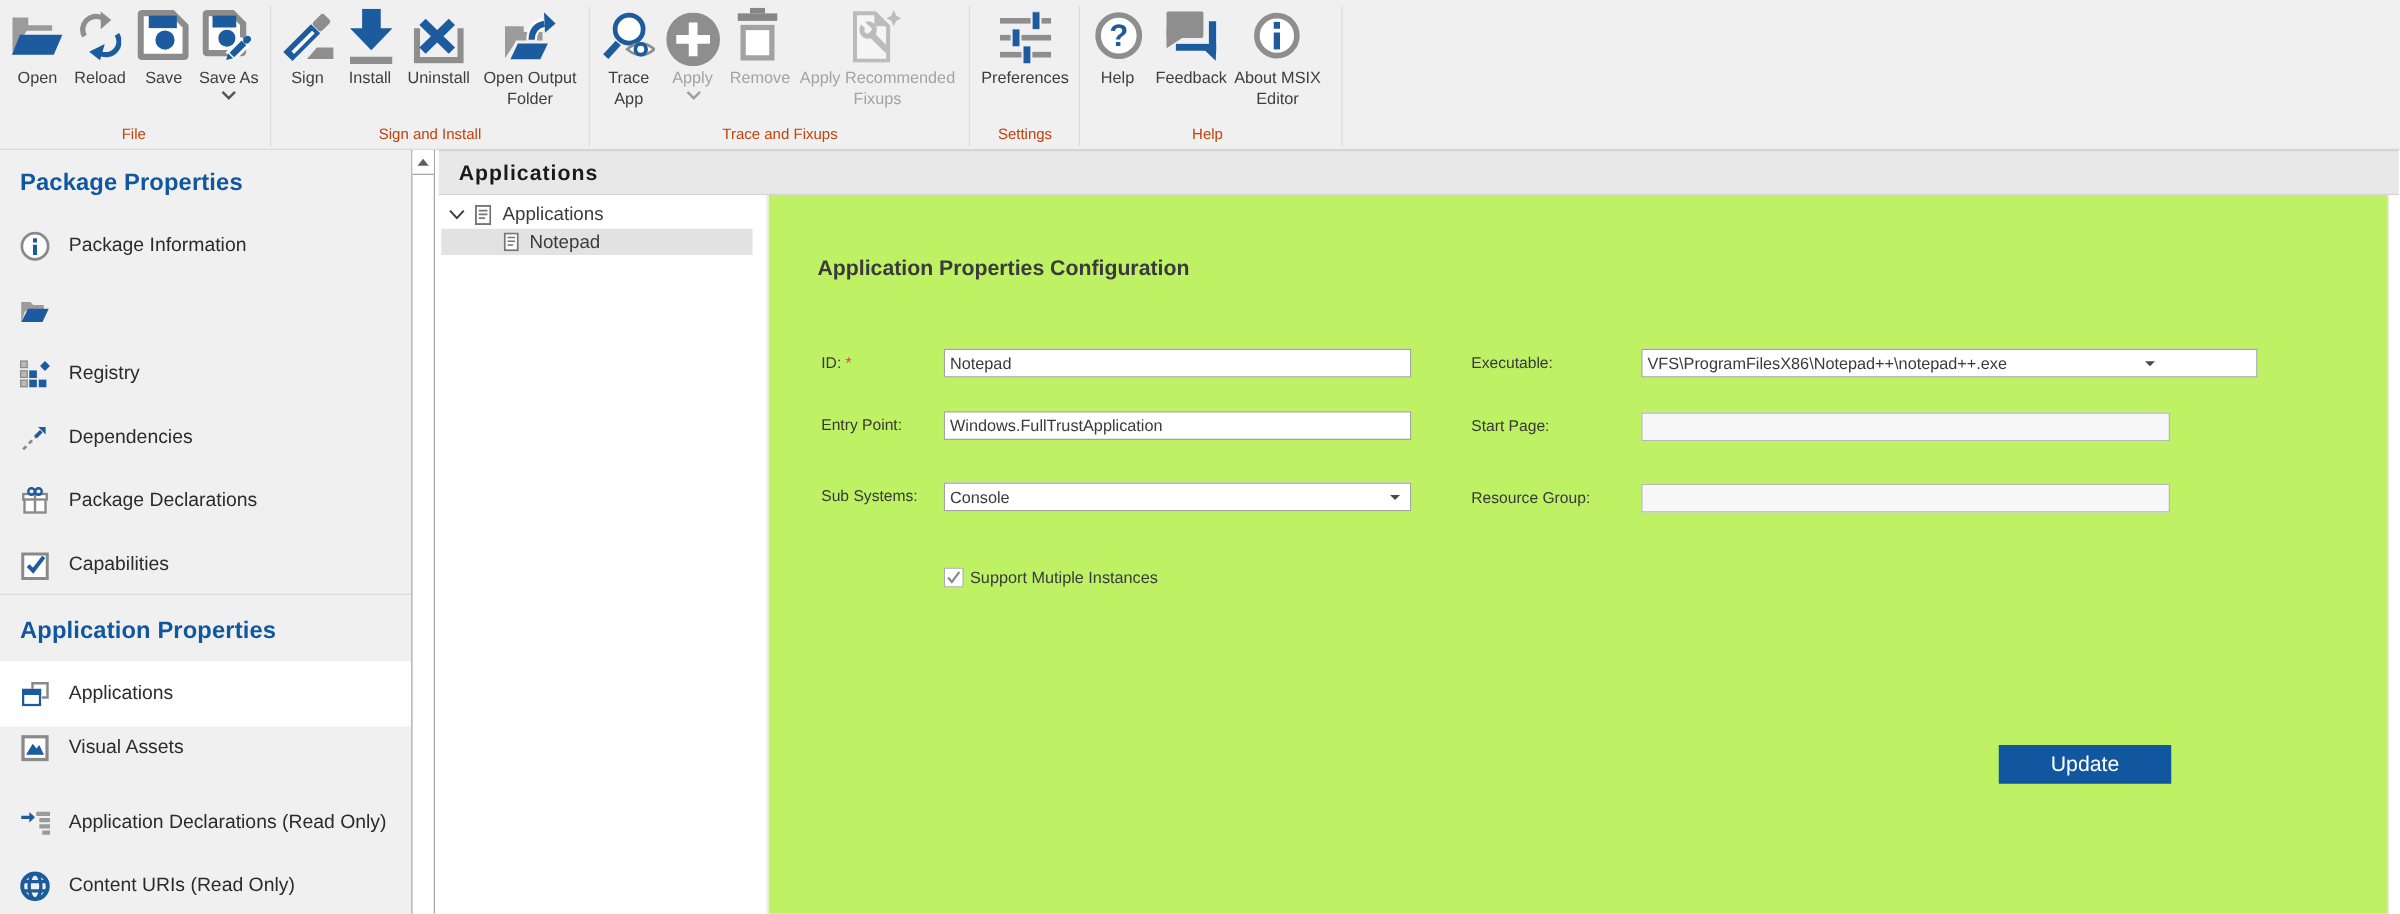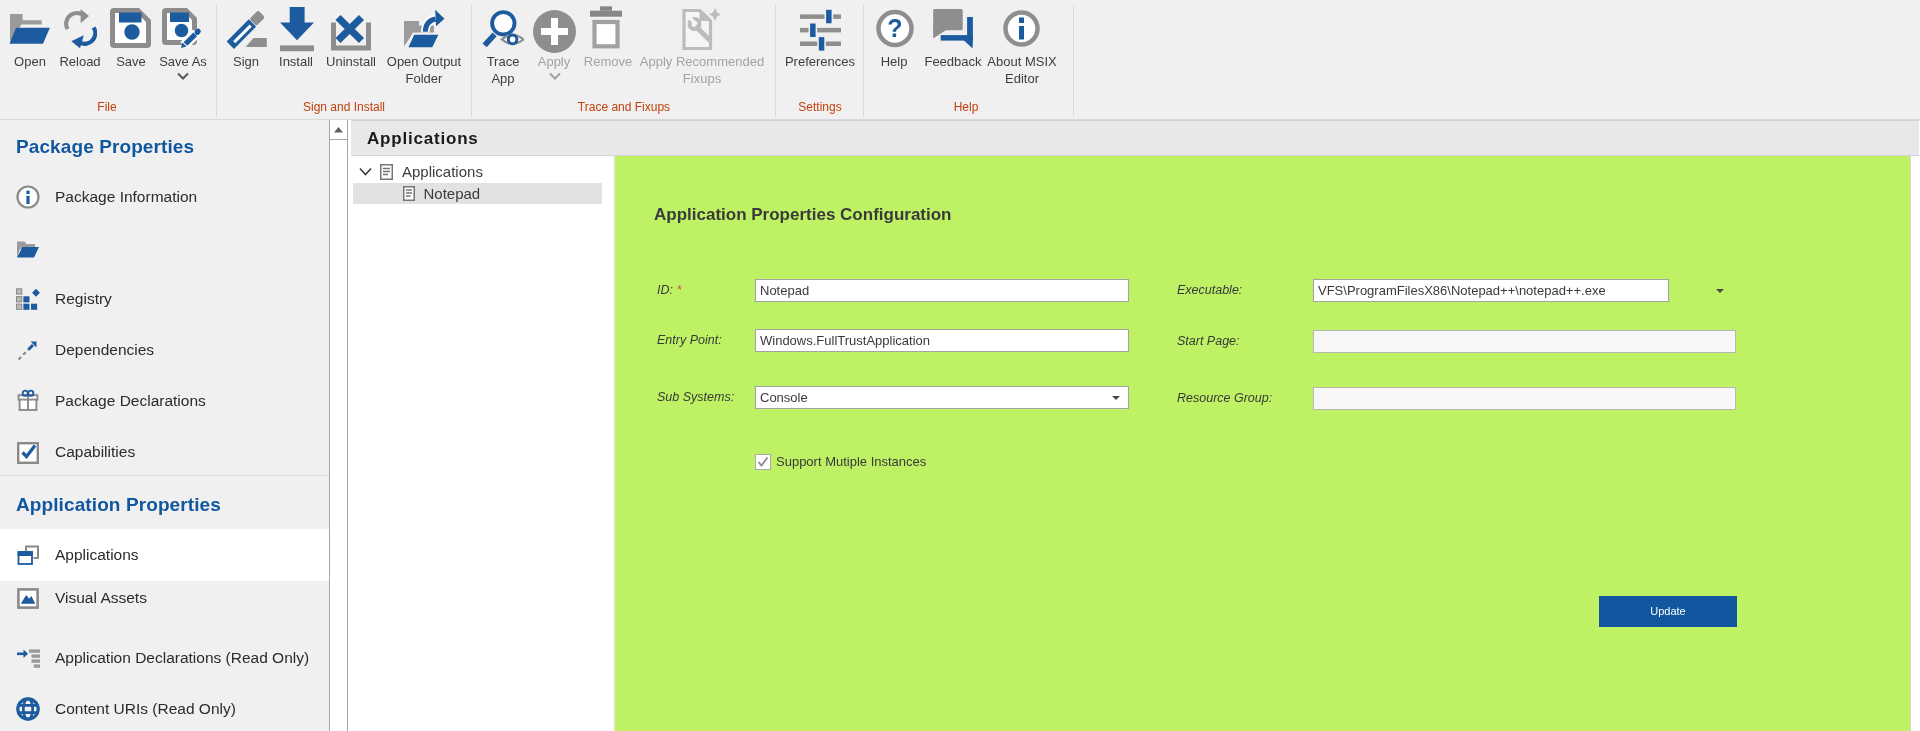--- a/index.html
+++ b/index.html
@@ -31,21 +31,21 @@
     border-bottom:1px solid #a6a6a6; }
   
   #band { position:absolute; left:351px; top:120px; width:1568px; height:36px;
     background:#e8e8e8; border-top:1px solid #d2d2d2; border-bottom:1px solid #d5d5d5; }
   #band .t { position:absolute; left:16px; top:8px; font-size:17px; font-weight:bold; color:#1a1a1a; letter-spacing:0.8px; }
   #tree { position:absolute; left:351px; top:156px; width:262px; height:575px; background:#fff; }
   #treesep { position:absolute; left:613px; top:156px; width:2px; height:575px; background:#eeeeee; }
   #form { position:absolute; left:615px; top:156px; width:1295px; height:575px; background:#bef264; }
   #rline { position:absolute; left:1910px; top:156px; width:1px; height:575px; background:#d9d9d9; }
   .hl { position:absolute; background:#e2e2e2; }
-  .flabel { position:absolute; font-size:12.5px; color:#383838; line-height:23px;font-style:italic; }
+  .flabel { position:absolute; font-size:12.5px; color:#383838; line-height:23px; }
   .finput { position:absolute; height:23px; background:#fff; border:1px solid #a3a3a3;
     font-size:13px; color:#3a3a3a; line-height:21px; padding-left:4px; white-space:pre; }
   .finput.dis { background:#f7f7f7; border-color:#b7b7b7; }
   .darr { position:absolute; width:0; height:0; border-left:4px solid transparent;
     border-right:4px solid transparent; border-top:4.8px solid #494949; }
 </style>
 </head>
 <body>
 <div id="ribbon">
 
@@ -313,36 +313,36 @@
   </svg>
   <div class="abs" style="left:72.5px;top:29px;font-size:15px;color:#3c3c3c">Notepad</div>
 </div>
 <div id="treesep"></div>
 <div id="form">
   <div class="abs" style="left:39px;top:49px;font-size:17px;font-weight:bold;color:#3a3a3a">Application Properties Configuration</div>
 
   <div class="flabel" style="left:42px;top:123px">ID: <span style="color:#d94a4a">*</span></div>
   <div class="finput" style="left:140px;top:123px;width:374px">Notepad</div>
   <div class="flabel" style="left:562px;top:123px">Executable:</div>
-  <div class="finput" style="left:698px;top:123px;width:356px">VFS\ProgramFilesX86\Notepad++\notepad++.exe</div>
+  <div class="finput" style="left:698px;top:123px;width:493px">VFS\ProgramFilesX86\Notepad++\notepad++.exe</div>
   <div class="darr" style="left:1101px;top:133px"></div>
 
   <div class="flabel" style="left:42px;top:173px">Entry Point:</div>
   <div class="finput" style="left:140px;top:173px;width:374px">Windows.FullTrustApplication</div>
   <div class="flabel" style="left:562px;top:174px">Start Page:</div>
   <div class="finput dis" style="left:698px;top:174px;width:423px"></div>
 
   <div class="flabel" style="left:42px;top:230px">Sub Systems:</div>
   <div class="finput" style="left:140px;top:230px;width:374px">Console</div>
   <div class="darr" style="left:497px;top:240px"></div>
   <div class="flabel" style="left:562px;top:231px">Resource Group:</div>
   <div class="finput dis" style="left:698px;top:231px;width:423px"></div>
 
   <div class="abs" style="left:140px;top:298px;width:16px;height:16px;background:#fff;border:1px solid #ababab">
     <svg width="14" height="14" viewBox="0 0 14 14" style="display:block">
         <polyline points="2.5,7 5.5,10.5 11.5,2.5" fill="none" stroke="#8a8a8a" stroke-width="1.8"></polyline>
       </svg>
   </div>
   <div class="abs" style="left:161px;top:298px;font-size:13px;line-height:16px;color:#3a3a3a">Support Mutiple Instances</div>
 
-  <div class="abs" style="left:984px;top:440px;width:138px;height:31px;background:#10579f;color:#fff;font-size:11px;text-align:center;line-height:31px">Update</div>
+  <div class="abs" style="left:984px;top:440px;width:138px;height:31px;background:#10579f;color:#fff;font-size:17px;text-align:center;line-height:31px">Update</div>
 </div>
 <div id="rline"></div>
 
 </body></html>

